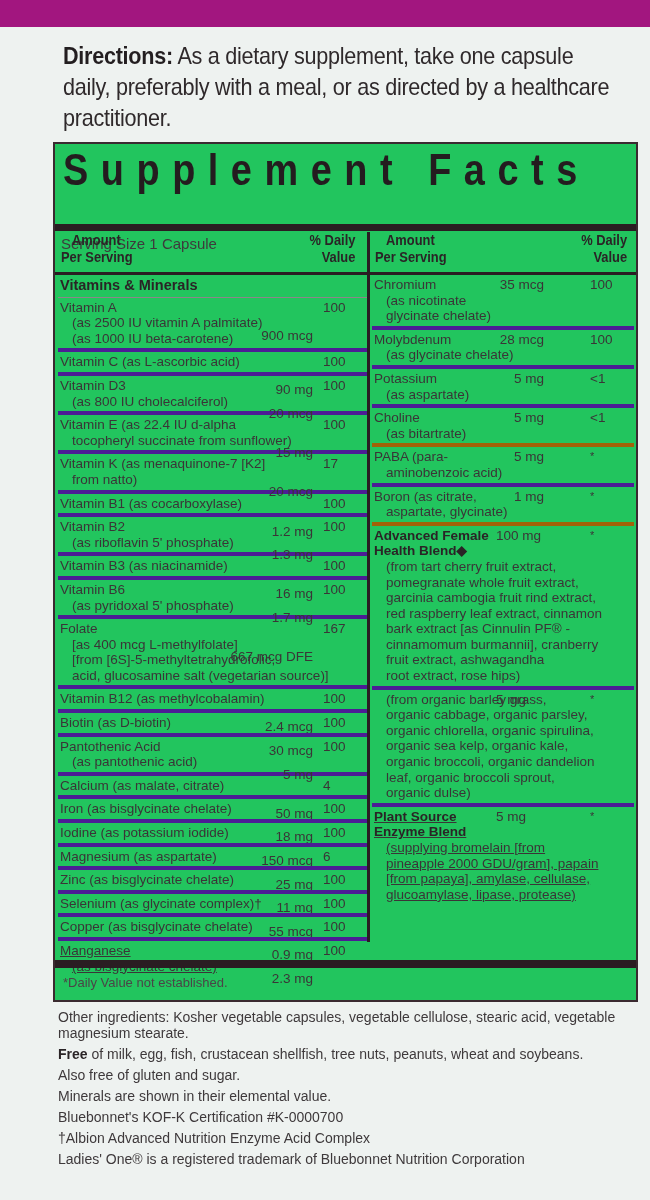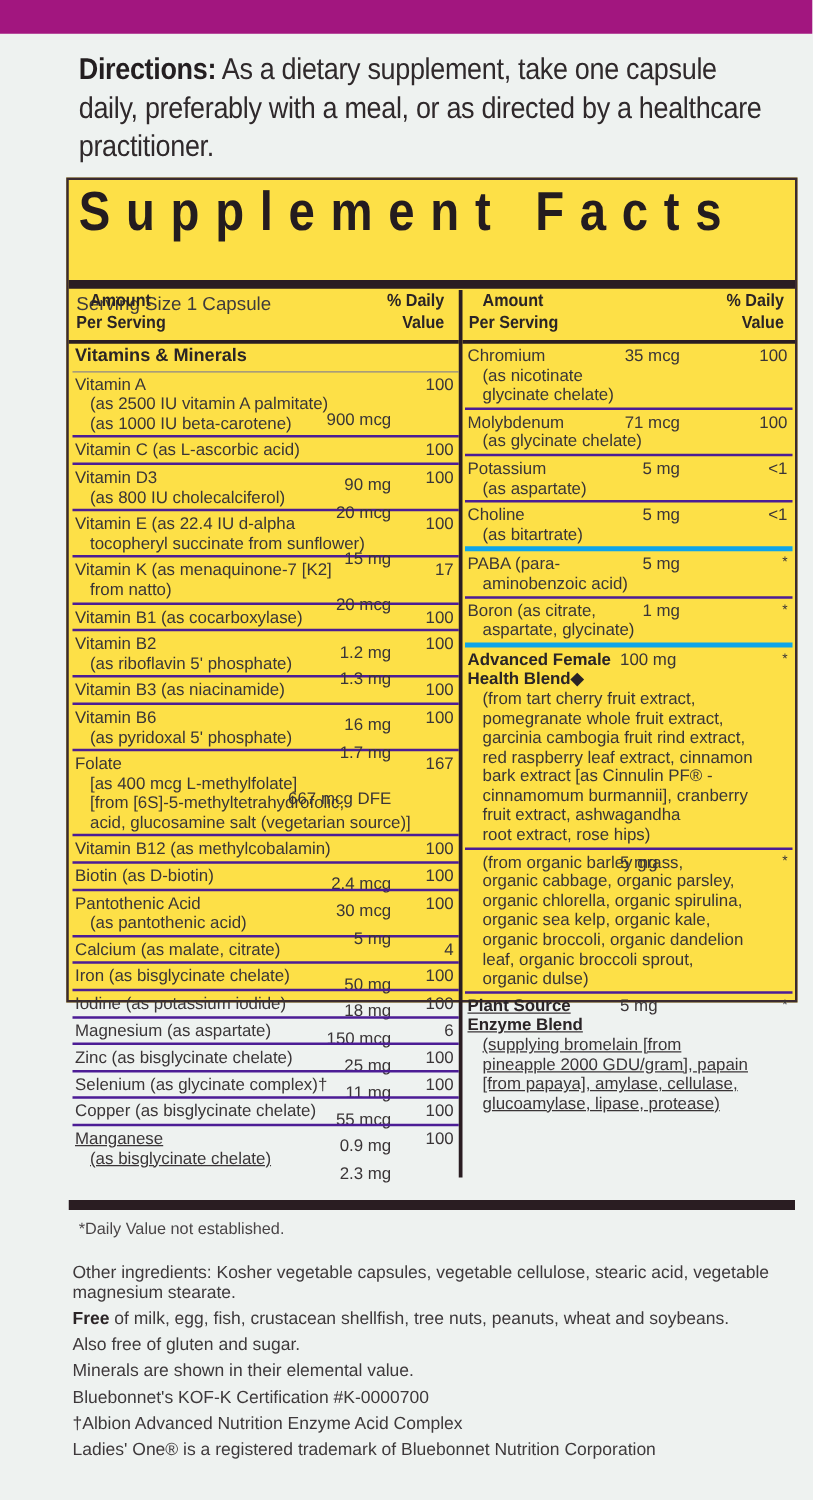--- a/index.html
+++ b/index.html
@@ -17,23 +17,23 @@
     .directions {
       position: absolute; left: 63px; top: 40px; width: 560px;
       font-size: 24px; line-height: 31px; letter-spacing: -0.3px;
       color: #2f292b;
       transform: scaleX(0.9); transform-origin: left top;
       width: 620px;
     }
     .directions b { font-weight: bold; color: #231e20; }
 
     .facts-box {
-      position: absolute; left: 53px; top: 142px; width: 585px; height: 660px;
+      position: absolute; left: 53px; top: 142px; width: 585px; height: 860px;
       border: 2px solid #3a2a30;
-      background: #fde047;
+      background: #22c55e;
     }
     .facts-title {
       position: absolute; left: 8px; top: 0px;
       font-size: 44px; font-weight: bold; letter-spacing: 14.6px;
       color: #241c1f; line-height: 52px;
       transform: scaleX(0.86); transform-origin: left top;
       white-space: nowrap;
     }
     .serving {
       position: absolute; left: 6px; top: 55px;
@@ -64,32 +64,32 @@
       font-size: 13.5px; line-height: 15.6px; color: #3a3537;
     }
     .col-left { left: 3px; width: 309px; }
     .col-right { left: 317px; width: 262px; }
     .section-head {
       font-weight: bold; font-size: 14.5px; padding: 3px 0 3px 2px; color: #2a2426;
       border-bottom: 1px solid #8d8689;
     }
     .row {
       position: relative; padding: 2px 0 2px 2px;
-      border-bottom: 2px solid #4c1d95;
+      border-bottom: 4px solid #4c1d95;
     }
     .row .name { display: block; white-space: pre-line; }
     .row .sub { display: block; padding-left: 12px; white-space: pre-line; }
     .row .amount { position: absolute; top: 2px; text-align: right; }
-    .row .pct { position: absolute; top: 2px; text-align: right; }
+    .row .pct { position: absolute; top: 2px; text-align: left; }
     .col-left .row .amount { right: 54px; margin-top: 28px; }
     .col-left .row .pct { right: 4px; width: 40px; }
     .col-right .row .amount { right: 90px; }
     .col-right .row .pct { right: 4px; width: 40px; }
     .col-right .row .amount.blend { left: 124px; right: auto; text-align: left; }
-    .row.thick-bottom { border-bottom: 4px solid #0ea5e9; }
+    .row.thick-bottom { border-bottom: 4px solid #a16207; }
     .row.no-border { border-bottom: none; text-decoration: underline; }
     .blend-name { font-weight: bold; color: #2a2426; display: block; white-space: pre-line; }
     .star { font-size: 11px; }
 
     .bottom-rule {
       position: absolute; left: 0; top: 816px; width: 581px; height: 8px; background: #2a1d22;
     }
     .footnote {
       position: absolute; left: 8px; top: 831px; font-size: 13px; color: #4a4547;
     }
@@ -267,21 +267,21 @@
     <div class="row">
       <span class="name">Chromium</span>
       <span class="sub">(as nicotinate
  glycinate chelate)</span>
       <span class="amount">35 mcg</span>
       <span class="pct">100</span>
     </div>
     <div class="row">
       <span class="name">Molybdenum</span>
       <span class="sub">(as glycinate chelate)</span>
-      <span class="amount">71 mcg</span>
+      <span class="amount">28 mcg</span>
       <span class="pct">100</span>
     </div>
     <div class="row">
       <span class="name">Potassium</span>
       <span class="sub">(as aspartate)</span>
       <span class="amount">5 mg</span>
       <span class="pct">&lt;1</span>
     </div>
     <div class="row thick-bottom">
       <span class="name">Choline</span>

